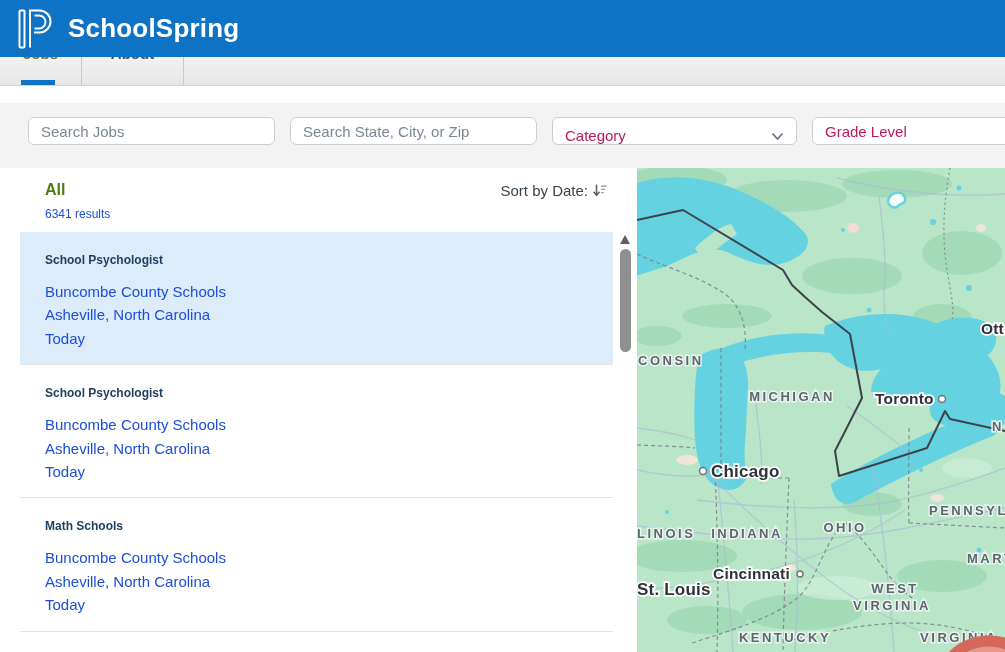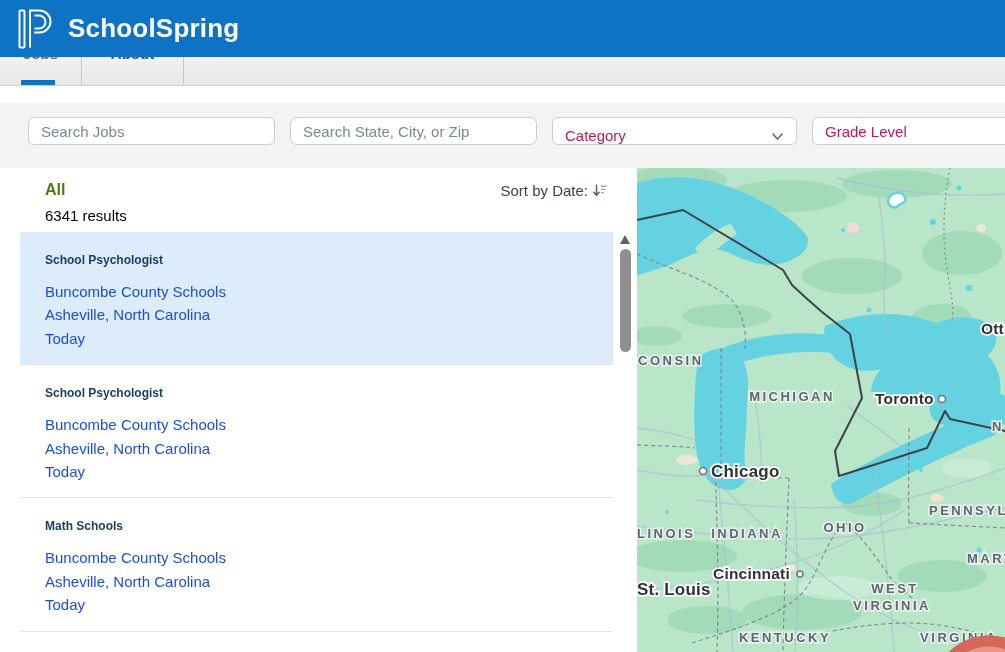--- a/index.html
+++ b/index.html
@@ -33,21 +33,21 @@
   .filter-select{display:flex;align-items:center;padding:0 12px;cursor:pointer;}
   .filter-select .lbl{flex:1;}
   .fb-jobs{left:28px;width:247px;}
   .fb-loc{left:290px;width:247px;border-radius:7px;}
   .fb-cat{left:552px;width:245px;align-items:flex-end;}
   .fb-grade{left:812px;width:230px;}
   
   .list-panel{position:absolute;left:20px;top:168px;width:593px;height:484px;overflow:hidden;background:#fff;}
   .list-header{position:relative;height:64px;}
   .scope{position:absolute;left:25px;top:13px;font-size:16px;font-weight:700;color:#4d7c0f;}
-  .count{position:absolute;left:25px;top:39px;font-size:15px;color:#000000;}
+  .count{position:absolute;left:25px;top:39px;font-size:12px;color:#1d4ed8;}
   .sort{position:absolute;right:6px;top:14px;font-size:15px;color:#39434e;display:flex;align-items:center;cursor:pointer;}
   .sort svg{margin-left:4px;}
   .job-card{padding:18px 10px 14px 25px;cursor:pointer;}
   .job-card + .job-card{border-top:1px solid #e4e4e4;}
   .job-card.selected{background:#dcecfa;}
   .job-title{font-size:12px;font-weight:700;color:#1b3d5f;line-height:20px;margin-bottom:10px;}
   .job-line{font-size:15px;color:#1d4ed8;line-height:23.4px;}
   
   .vscroll{position:absolute;left:619px;top:232px;width:13px;height:420px;background:#fff;}
   .scroll-up{position:absolute;left:1px;top:3px;width:0;height:0;cursor:pointer;

